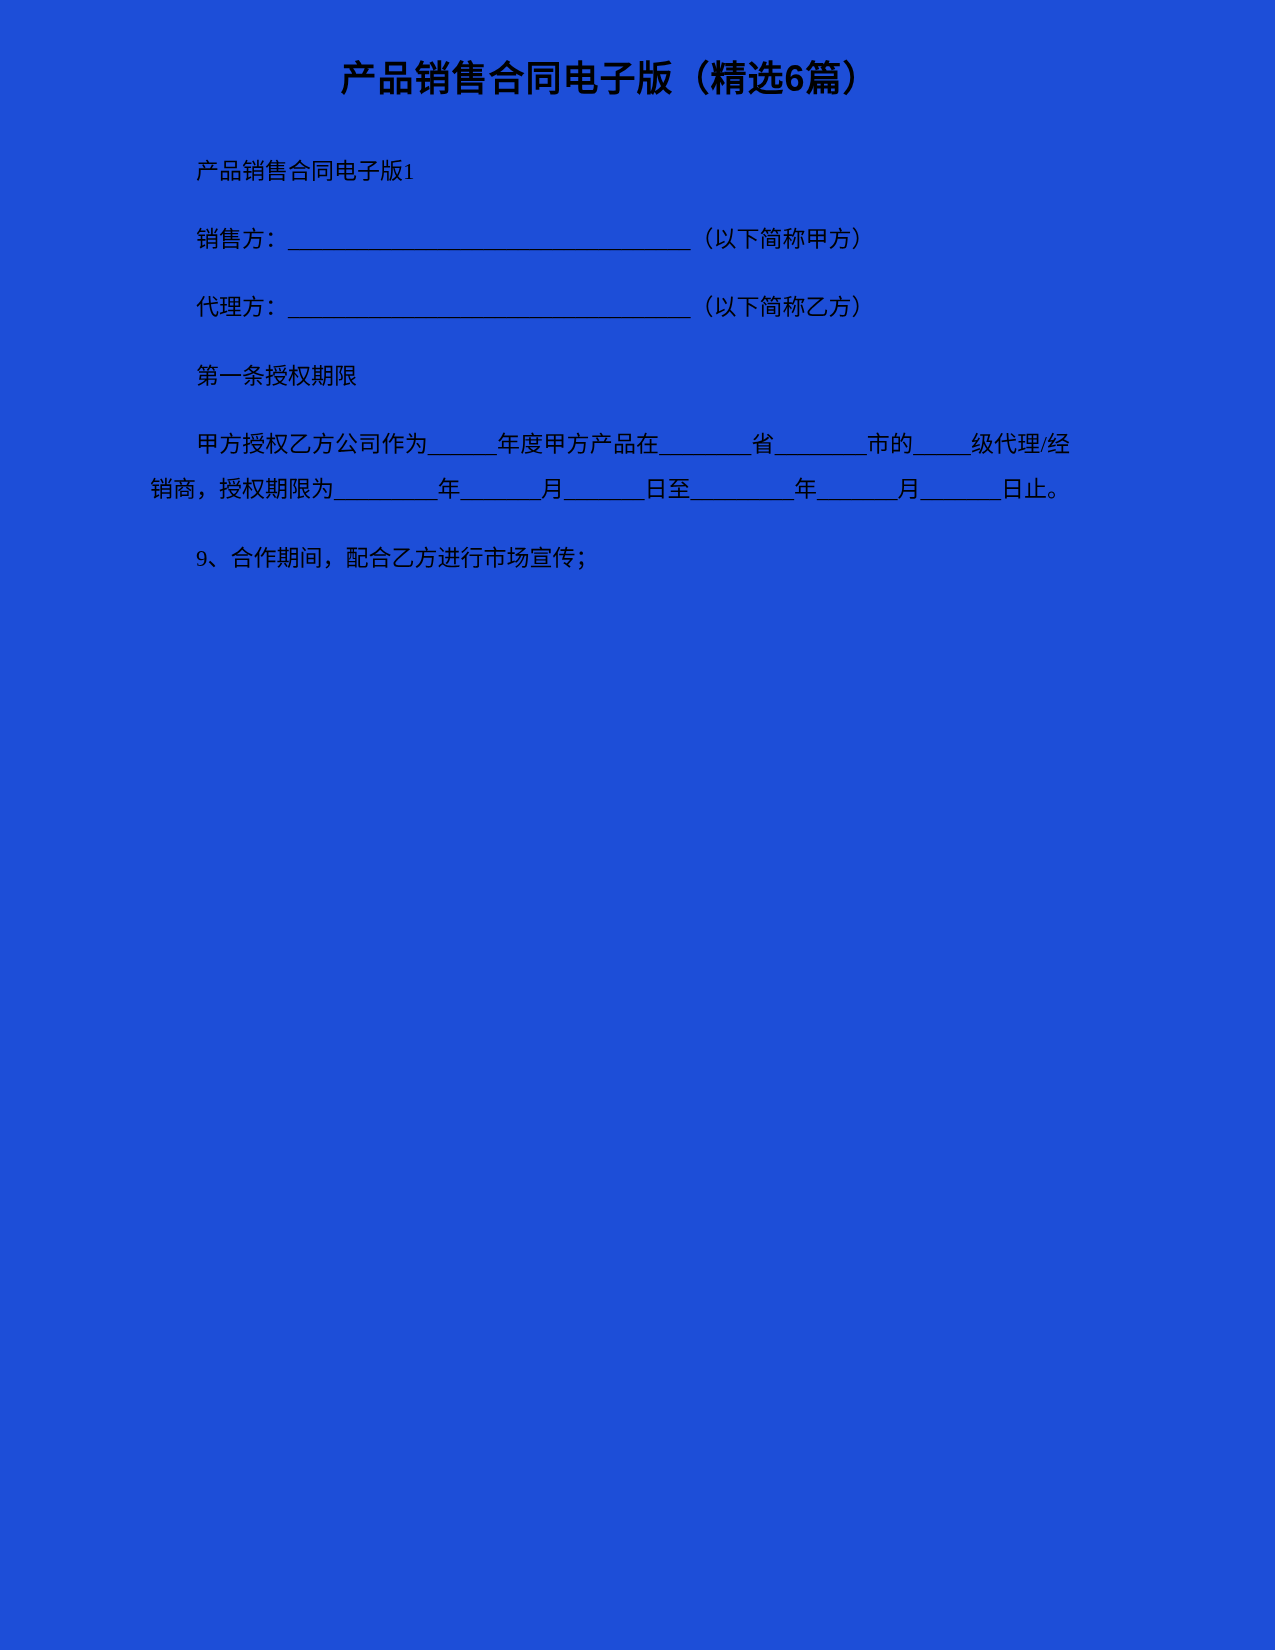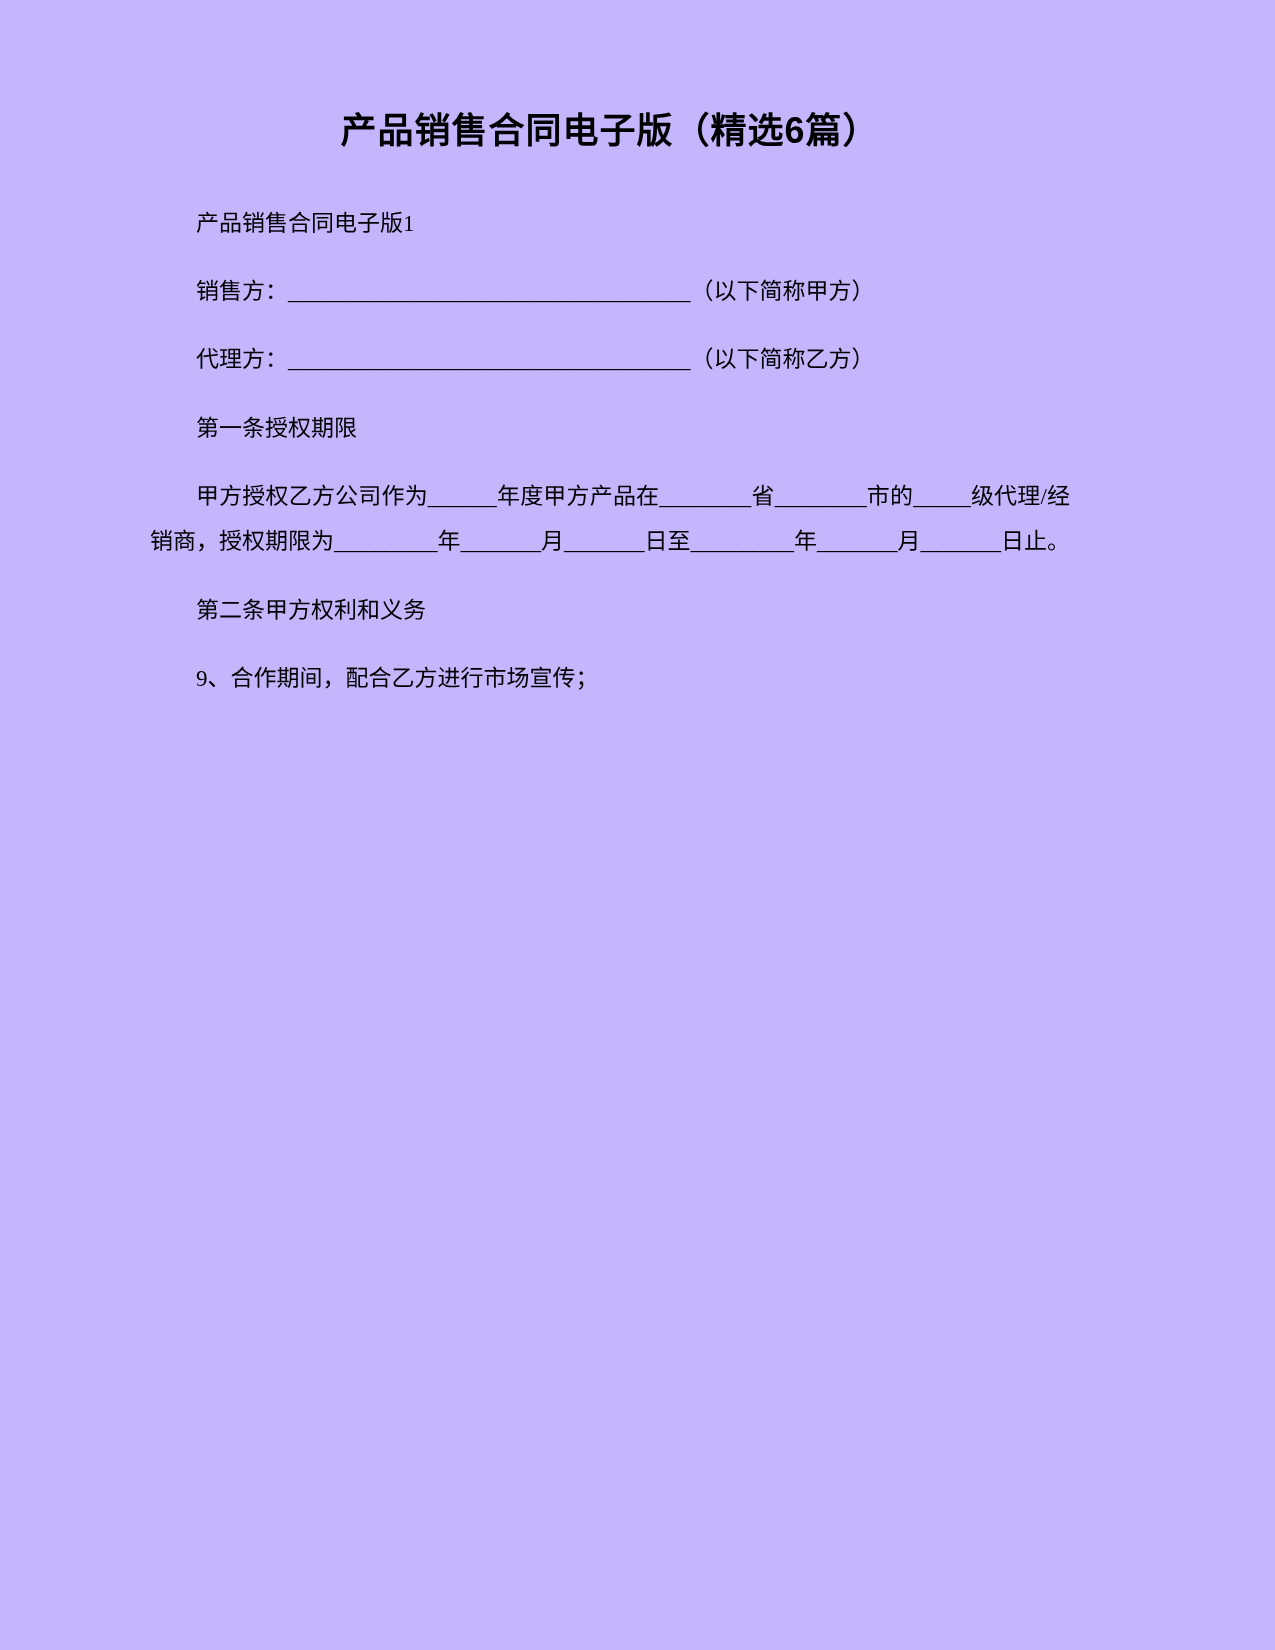--- a/index.html
+++ b/index.html
@@ -5,23 +5,23 @@
   html, body {
     margin: 0;
     padding: 0;
     background: #ffffff;
   }
   .page {
     position: relative;
     width: 1275px;
     height: 1650px;
     margin: 0 auto;
-    background: #c4b5fd;
+    background: #1d4ed8;
     box-sizing: border-box;
-    padding: 108px 205px 60px 150px;
+    padding: 56px 205px 60px 150px;
     overflow: hidden;
   }
   .doc-title {
     font-family: "Liberation Sans", "DejaVu Sans", sans-serif;
     font-weight: 700;
     font-size: 36px;
     line-height: 1.3;
     color: #000000;
     text-align: center;
     margin: 0 0 46px 0;
@@ -42,16 +42,15 @@
 <body>
 
 <div class="page">
   <h1 class="doc-title">产品销售合同电子版（精选6篇）</h1>
   <div>
       <p class="para">产品销售合同电子版1</p>
       <p class="para">销售方：___________________________________（以下简称甲方）</p>
       <p class="para">代理方：___________________________________（以下简称乙方）</p>
       <p class="para">第一条授权期限</p>
       <p class="para">甲方授权乙方公司作为______年度甲方产品在________省________市的_____级代理/经销商，授权期限为_________年_______月_______日至_________年_______月_______日止。</p>
-      <p class="para">第二条甲方权利和义务</p>
       <p class="para">9、合作期间，配合乙方进行市场宣传；</p>
     </div>
 </div>
 
 </body></html>

